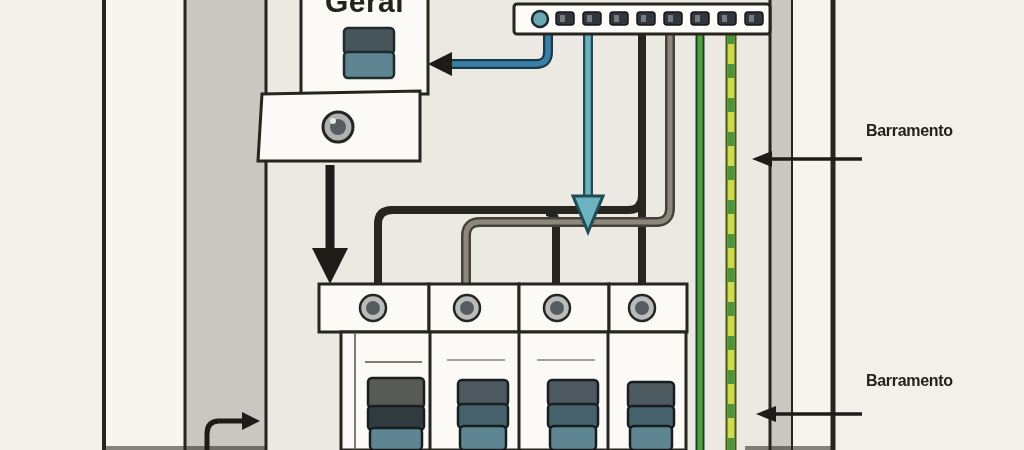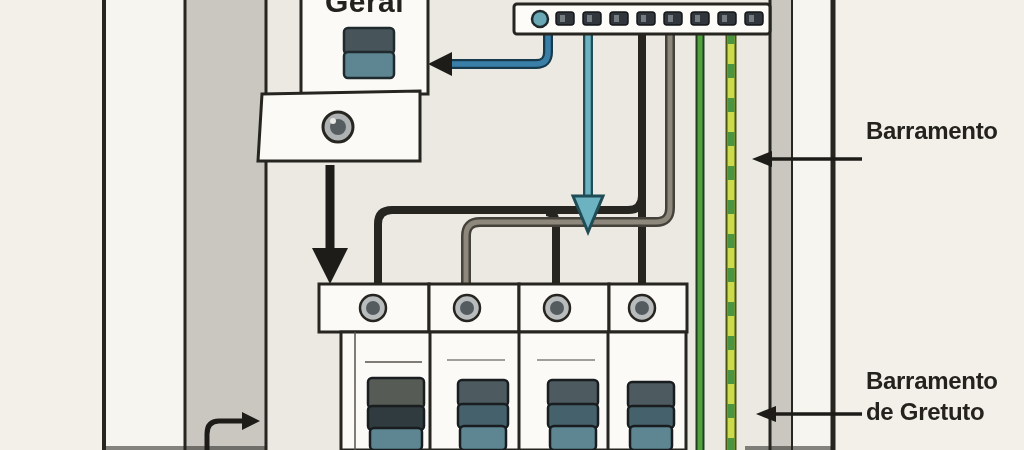--- a/index.html
+++ b/index.html
@@ -11,21 +11,21 @@
   .geral-clip{
     position:absolute;left:301px;top:0;width:127px;height:24px;
     overflow:hidden;text-align:center;
   }
   .geral-text{
     margin-top:-15px;font-size:30px;font-weight:700;color:#23221d;
     letter-spacing:.5px;
   }
   .annotation{
     position:absolute;left:866px;width:152px;
-    font-size:24px;font-weight:700;color:#23221d;line-height:31px;
+    font-size:16px;font-weight:700;color:#23221d;line-height:31px;
     letter-spacing:-0.3px;
   }
   .annotation span{display:block;}
   .anno-terra{top:115px;}
   .anno-gretuto{top:365px;}
 </style>
 </head>
 <body>
 
 <div class="stage">
@@ -181,16 +181,15 @@
   <div class="geral-clip">
     <div class="geral-text">Geral</div>
   </div>
 
   <div class="annotation anno-terra">
     <span>Barramento</span>
   </div>
 
   <div class="annotation anno-gretuto">
     <span>Barramento</span>
-    <span>de Gretuto</span>
   </div>
 
 </div>
 
 </body></html>

